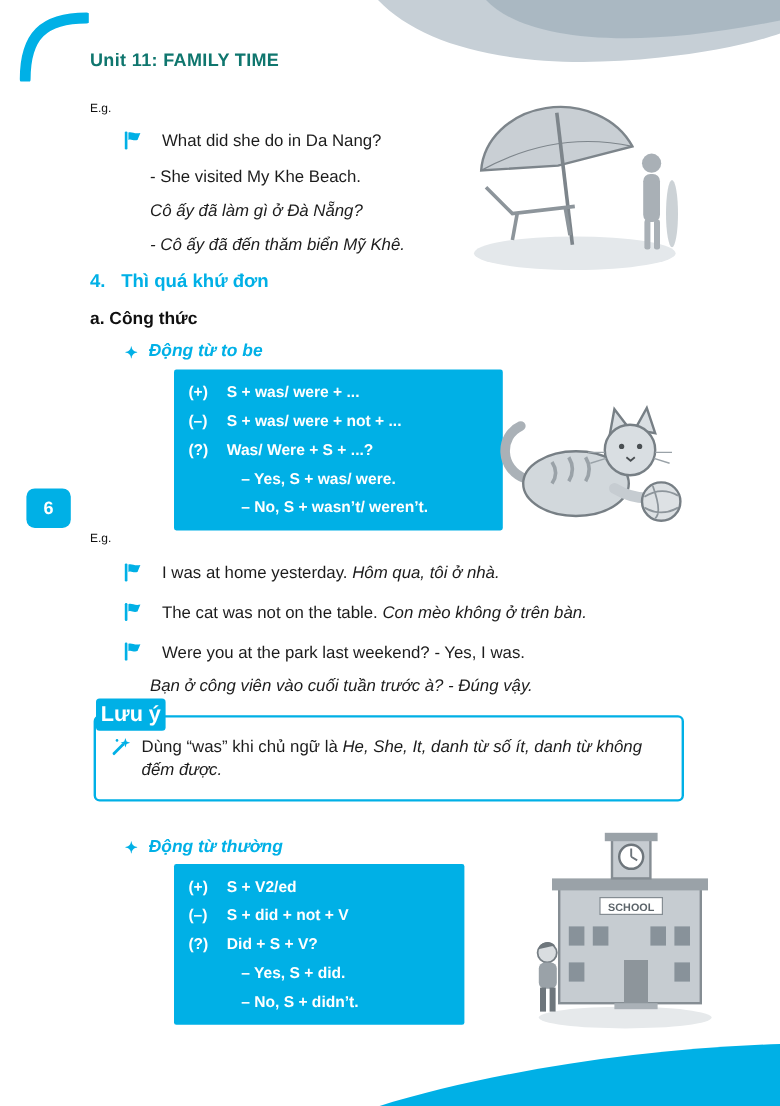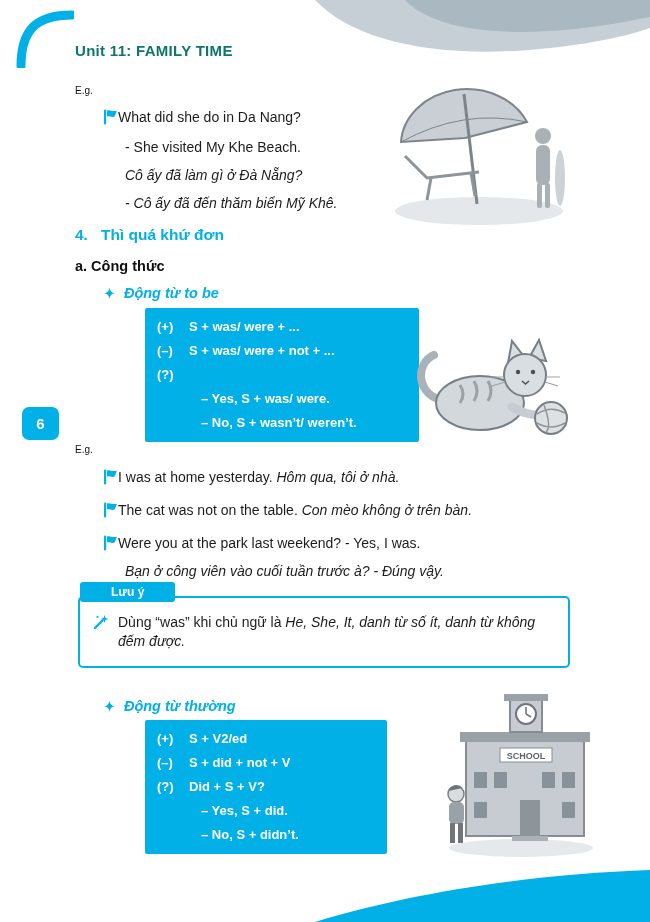--- a/index.html
+++ b/index.html
@@ -5,38 +5,38 @@
   html,body{margin:0;padding:0}
   body{
     width:650px;height:922px;position:relative;overflow:hidden;
     background:#ffffff;color:var(--ink,#1c1c1c);
     font-family:"Liberation Sans",sans-serif;
   }
   .abs{position:absolute}
   .af{fill:var(--accent,#00b0e6)}
   .unit-header{left:75px;top:42px;font-size:15px;font-weight:bold;color:#0f766e;letter-spacing:.3px}
   .eg-label{font-size:10px;font-weight:normal;color:#101010}
-  .line{display:flex;align-items:flex-start;gap:0;font-size:14px;line-height:18px}
+  .line{display:flex;align-items:flex-start;gap:17px;font-size:14px;line-height:18px}
   .flag-icon{flex:0 0 auto;margin-top:1px}
   .plain-line{font-size:14px;line-height:18px}
   .vi{font-style:italic}
   .sec-title{font-size:15.5px;font-weight:bold;color:var(--accent,#00b0e6)}
   .sec-title .num{margin-right:13px}
   .sub-label{font-size:14.5px;font-weight:bold;color:#101010}
   .bullet{display:flex;align-items:center;gap:9px;font-size:14.5px;font-weight:bold;font-style:italic;color:var(--accent,#00b0e6)}
   .bullet .marker{font-style:normal;font-size:13px;line-height:13px}
   .formula-box{background:var(--accent,#00b0e6);color:#fff;font-weight:bold;font-size:13px;padding:7px 12px;border-radius:2px}
   .box-row{display:flex;line-height:24px}
   .box-row .sign{width:32px;flex:0 0 auto}
   .box-row.cont .sign{width:44px}
   .page-tab{left:22px;top:407px;width:37px;height:33px;background:var(--accent,#00b0e6);color:#fff;
     font-size:15px;font-weight:bold;display:flex;align-items:center;justify-content:center;border-radius:7px}
   .note-wrap{left:78px;top:596px;width:492px}
   .note-label{position:absolute;top:-14px;left:2px;background:var(--accent,#00b0e6);color:#fff;
-    font-size:12px;font-weight:bold;padding:3px 31px;border-radius:3px;z-index:2}
+    font-size:18px;font-weight:bold;padding:3px 4px;border-radius:3px;z-index:2}
   .note-box{border:2.5px solid var(--accent,#00b0e6);border-radius:5px;padding:15px 14px 6px 12px}
   .note-item{display:flex;align-items:flex-start;gap:9px;font-size:14px;line-height:19px;margin-bottom:9px}
   .note-item .wand-icon{flex:0 0 auto;margin-top:1px}
   .note-text{flex:1}
 </style>
 </head>
 <body>
 
 <svg class="abs" style="right:0;top:0" width="355" height="64" viewBox="0 0 355 64" preserveAspectRatio="none">
   <path d="M20 0 C60 42 145 60 255 48 C295 44 332 36 355 28 L355 0 Z" style="fill:var(--wave1,#c6cfd6)"></path>
@@ -99,20 +99,21 @@
   <div class="box-row">
       <span class="sign">(+)</span>
       <span>S + was/ were + ...</span>
     </div>
   <div class="box-row">
       <span class="sign">(–)</span>
       <span>S + was/ were + not + ...</span>
     </div>
   <div class="box-row">
       <span class="sign">(?)</span>
+      <span>Was/ Were + S + ...?</span>
     </div>
   <div class="box-row cont">
       <span class="sign"></span>
       <span>– Yes, S + was/ were.</span>
     </div>
   <div class="box-row cont">
       <span class="sign"></span>
       <span>– No, S + wasn’t/ weren’t.</span>
     </div>
 </div>

